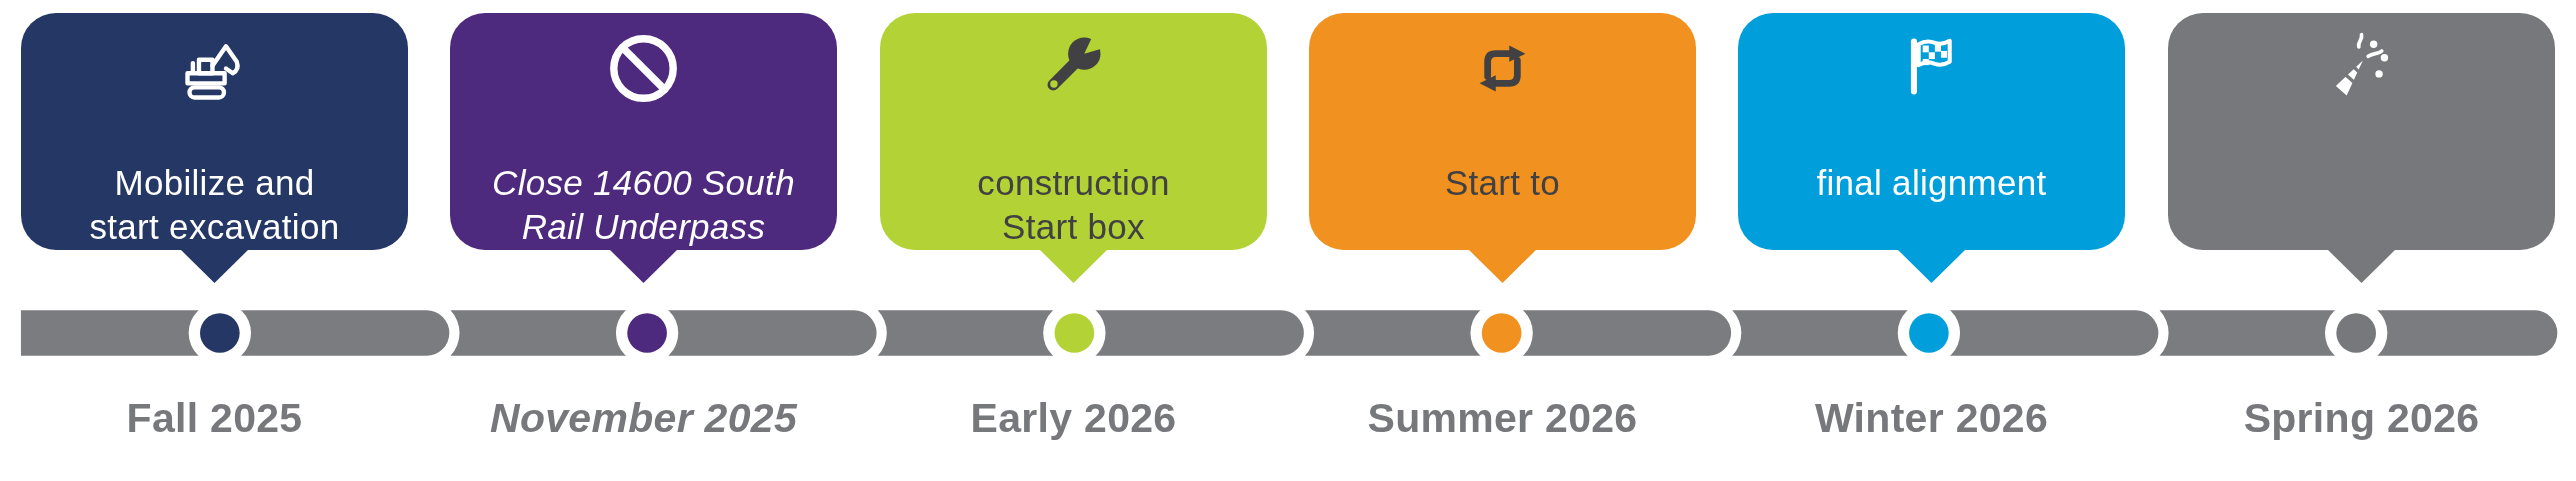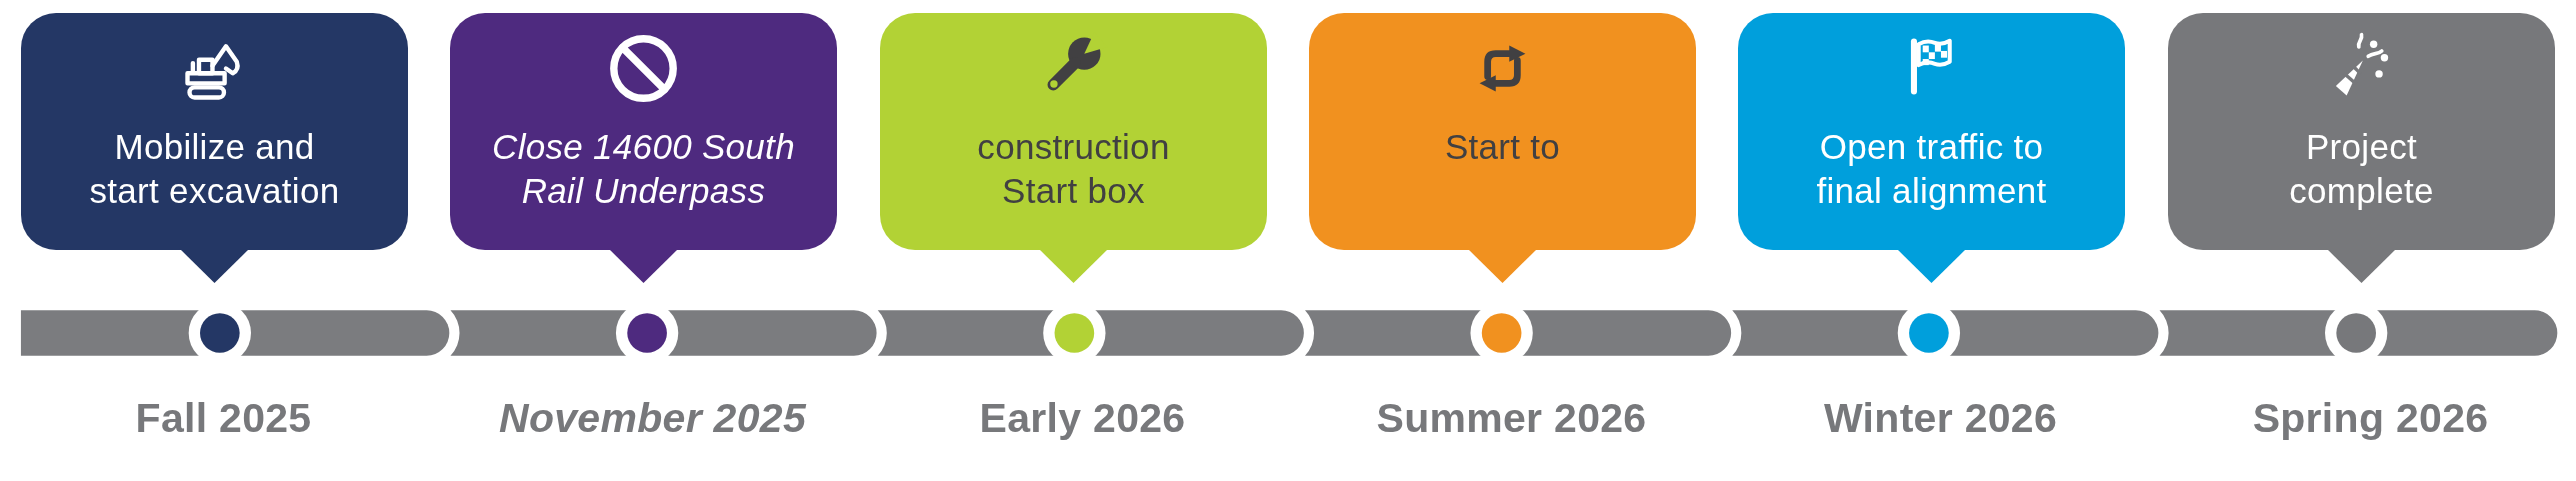--- a/index.html
+++ b/index.html
@@ -4,31 +4,31 @@
 <style>
   html,body { margin:0; padding:0; background:#ffffff; }
   .stage {
     position:relative; width:2576px; height:482px; background:#ffffff;
     font-family:"Liberation Sans", sans-serif; overflow:hidden;
   }
   .milestone { position:absolute; top:0; width:429px; height:482px; }
   .bubble {
     position:absolute; left:21px; top:12.5px; width:387px; height:237px;
     border-radius:35px; background:var(--accent); color:var(--ink);
-    display:flex; flex-direction:column; align-items:center;
+    display:flex; flex-direction:column; align-items:center;gap:36px;
   }
   .icon-wrap { margin-top:15px; width:85px; height:81px; display:flex; align-items:center; justify-content:center; }
   .icon-wrap svg { color:var(--ink); }
   .bubble-title { margin-top:16px; font-size:35px; line-height:44px; text-align:center; font-weight:400; letter-spacing:0.3px; }
   .bubble-title .line { display:block; }
   .tail { position:absolute; left:179px; top:248px; }
   .tail polygon { fill:var(--accent); }
   .date-label {
     position:absolute; top:395px; left:0; width:429px; text-align:center;
-    font-size:41px; font-weight:700; color:var(--label-color); letter-spacing:0.3px;padding-left:9px;
+    font-size:41px; font-weight:700; color:var(--label-color); letter-spacing:0.3px;
   }
   .bar-svg { position:absolute; left:0; top:299px; }
   .seg { fill:var(--bar-color); }
   .ring { fill:var(--ring-color); }
 </style>
 </head>
 <body>
 
 <div class="stage" style="--bar-color: #7B7C7F; --ring-color: #FFFFFF; --label-color: #77787B;">
 
@@ -129,21 +129,20 @@
           <g fill="currentColor">
             <rect x="47" y="26" width="9" height="10"></rect>
             <rect x="65" y="25" width="9" height="10"></rect>
             <rect x="56" y="36" width="9" height="10"></rect>
             <rect x="74" y="34" width="9" height="10"></rect>
             <rect x="47" y="46" width="9" height="9"></rect>
           </g>
         </svg>
       </div>
       <div class="bubble-title">
-        <span class="line">Open traffic to</span>
         <span class="line">final alignment</span>
       </div>
     </div>
     <svg class="tail" width="71" height="35" viewBox="0 0 124 61">
         <polygon points="0,0 124,0 62,61"></polygon>
       </svg>
     <div class="date-label">Winter 2026</div>
   </div>
 
   <div class="milestone" style="left: 2147px; --accent: #77787B; --ink: #FFFFFF;">
@@ -156,24 +155,20 @@
           <g fill="currentColor">
             <circle cx="78" cy="24" r="5.5"></circle>
             <circle cx="94" cy="44" r="5.5"></circle>
             <circle cx="86" cy="68" r="5.5"></circle>
           </g>
           <g stroke="currentColor" stroke-width="5.5" fill="none" stroke-linecap="round">
             <path d="M56,28 c-2,-8 6,-10 4,-18"></path>
             <path d="M70,42 c8,-6 14,-2 20,-8"></path>
           </g>
         </svg>
-      </div>
-      <div class="bubble-title">
-        <span class="line">Project</span>
-        <span class="line">complete</span>
       </div>
     </div>
     <svg class="tail" width="71" height="35" viewBox="0 0 124 61">
         <polygon points="0,0 124,0 62,61"></polygon>
       </svg>
     <div class="date-label">Spring 2026</div>
   </div>
 
   <svg class="bar-svg" width="2576" height="68" viewBox="0 0 4524 120">
     <path class="seg" d="M26,20 H742 A40,40 0 0 1 742,100 H26 Z"></path>

